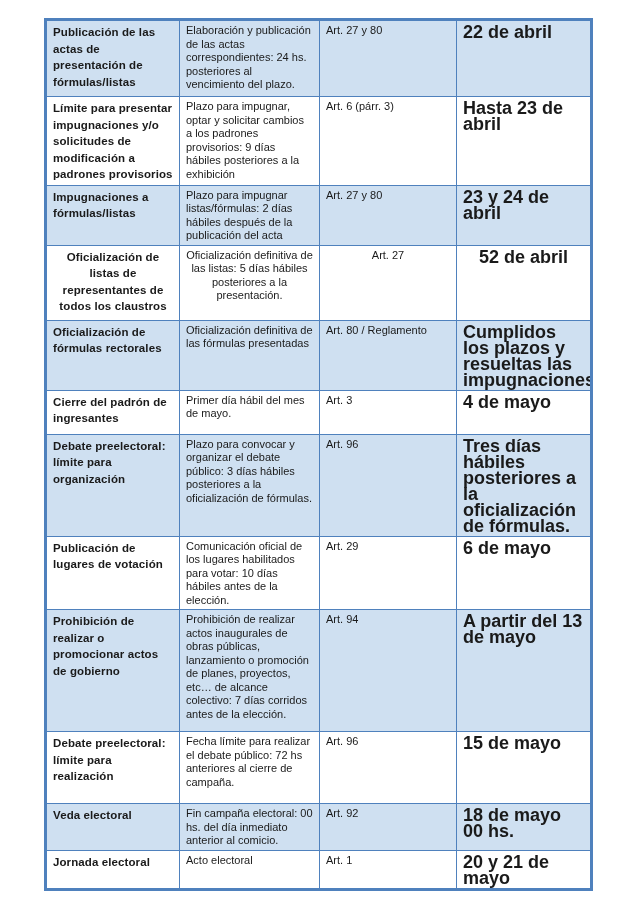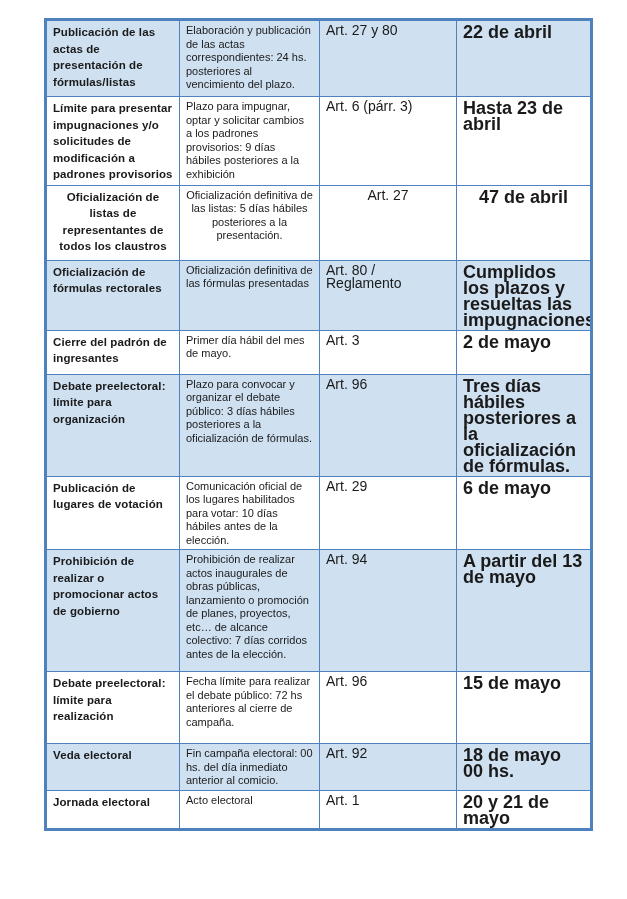--- a/index.html
+++ b/index.html
@@ -20,21 +20,21 @@
   table.cal td {
     border: 1.5px solid #4f81bd;
     vertical-align: top;
     padding: 3px 6px 2px 6px;
     overflow: hidden;
   }
   tr.shaded td { background: #cfe0f1; }
 
   td.c-title { font-weight: bold; font-size: 11.5px; line-height: 16.5px; letter-spacing: 0.1px; }
   td.c-desc  { font-size: 11px; line-height: 13.5px; }
-  td.c-art   { font-size: 14px; line-height: 13.5px; }
+  td.c-art   { font-size: 11px; line-height: 13.5px; }
   td.c-date  { font-weight: bold; font-size: 18px; line-height: 16px; }
 
   tr.r0  td { height: 70px; margin-left: 22px; }
   tr.r1  td { height: 81px; }
   tr.r2  td { height: 53px; }
   tr.r3  td { height: 69px; text-align: center; }
   tr.r4  td { height: 41px; }
   tr.r5  td { height: 38px; }
   tr.r6  td { height: 81px; }
   tr.r7  td { height: 63px; }
@@ -70,37 +70,43 @@
         <td class="c-desc">Elaboración y publicación de las actas correspondientes: 24 hs. posteriores al vencimiento del plazo.</td>
         <td class="c-art">Art. 27 y 80</td>
         <td class="c-date">22 de abril</td>
       </tr>
       <tr class="r1">
         <td class="c-title">Límite para presentar impugnaciones y/o solicitudes de modificación a padrones provisorios</td>
         <td class="c-desc">Plazo para impugnar, optar y solicitar cambios a los padrones provisorios: 9 días hábiles posteriores a la exhibición</td>
         <td class="c-art">Art. 6 (párr. 3)</td>
         <td class="c-date">Hasta 23 de abril</td>
       </tr>
+      <tr class="r2 shaded">
+        <td class="c-title">Impugnaciones a fórmulas/listas</td>
+        <td class="c-desc">Plazo para impugnar listas/fórmulas: 2 días hábiles después de la publicación del acta</td>
+        <td class="c-art">Art. 27 y 80</td>
+        <td class="c-date">23 y 24 de abril</td>
+      </tr>
       <tr class="r3">
         <td class="c-title">Oficialización de listas de representantes de todos los claustros</td>
         <td class="c-desc">Oficialización definitiva de las listas: 5 días hábiles posteriores a la presentación.</td>
         <td class="c-art">Art. 27</td>
-        <td class="c-date">47 de abril</td>
+        <td class="c-date">52 de abril</td>
       </tr>
       <tr class="r4 shaded">
         <td class="c-title">Oficialización de fórmulas rectorales</td>
         <td class="c-desc">Oficialización definitiva de las fórmulas presentadas</td>
         <td class="c-art">Art. 80 / Reglamento</td>
         <td class="c-date">Cumplidos los plazos y resueltas las impugnaciones</td>
       </tr>
       <tr class="r5">
         <td class="c-title">Cierre del padrón de ingresantes</td>
         <td class="c-desc">Primer día hábil del mes de mayo.</td>
         <td class="c-art">Art. 3</td>
-        <td class="c-date">2 de mayo</td>
+        <td class="c-date">4 de mayo</td>
       </tr>
       <tr class="r6 shaded">
         <td class="c-title">Debate preelectoral: límite para organización</td>
         <td class="c-desc">Plazo para convocar y organizar el debate público: 3 días hábiles posteriores a la oficialización de fórmulas.</td>
         <td class="c-art">Art. 96</td>
         <td class="c-date">Tres días hábiles posteriores a la oficialización de fórmulas.</td>
       </tr>
       <tr class="r7">
         <td class="c-title">Publicación de lugares de votación</td>
         <td class="c-desc">Comunicación oficial de los lugares habilitados para votar: 10 días hábiles antes de la elección.</td>

